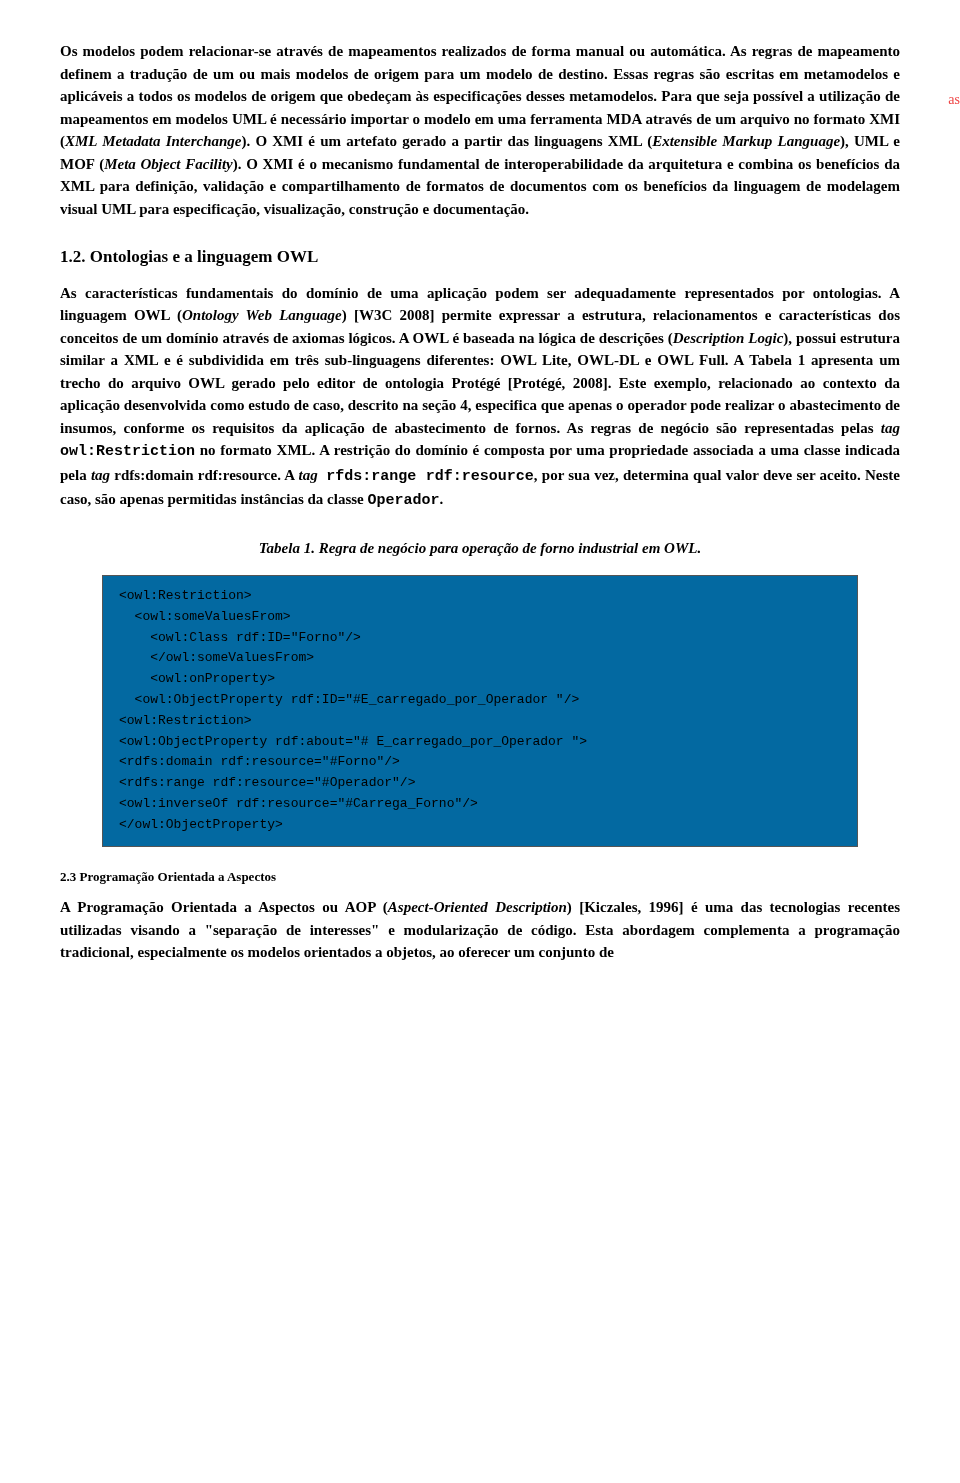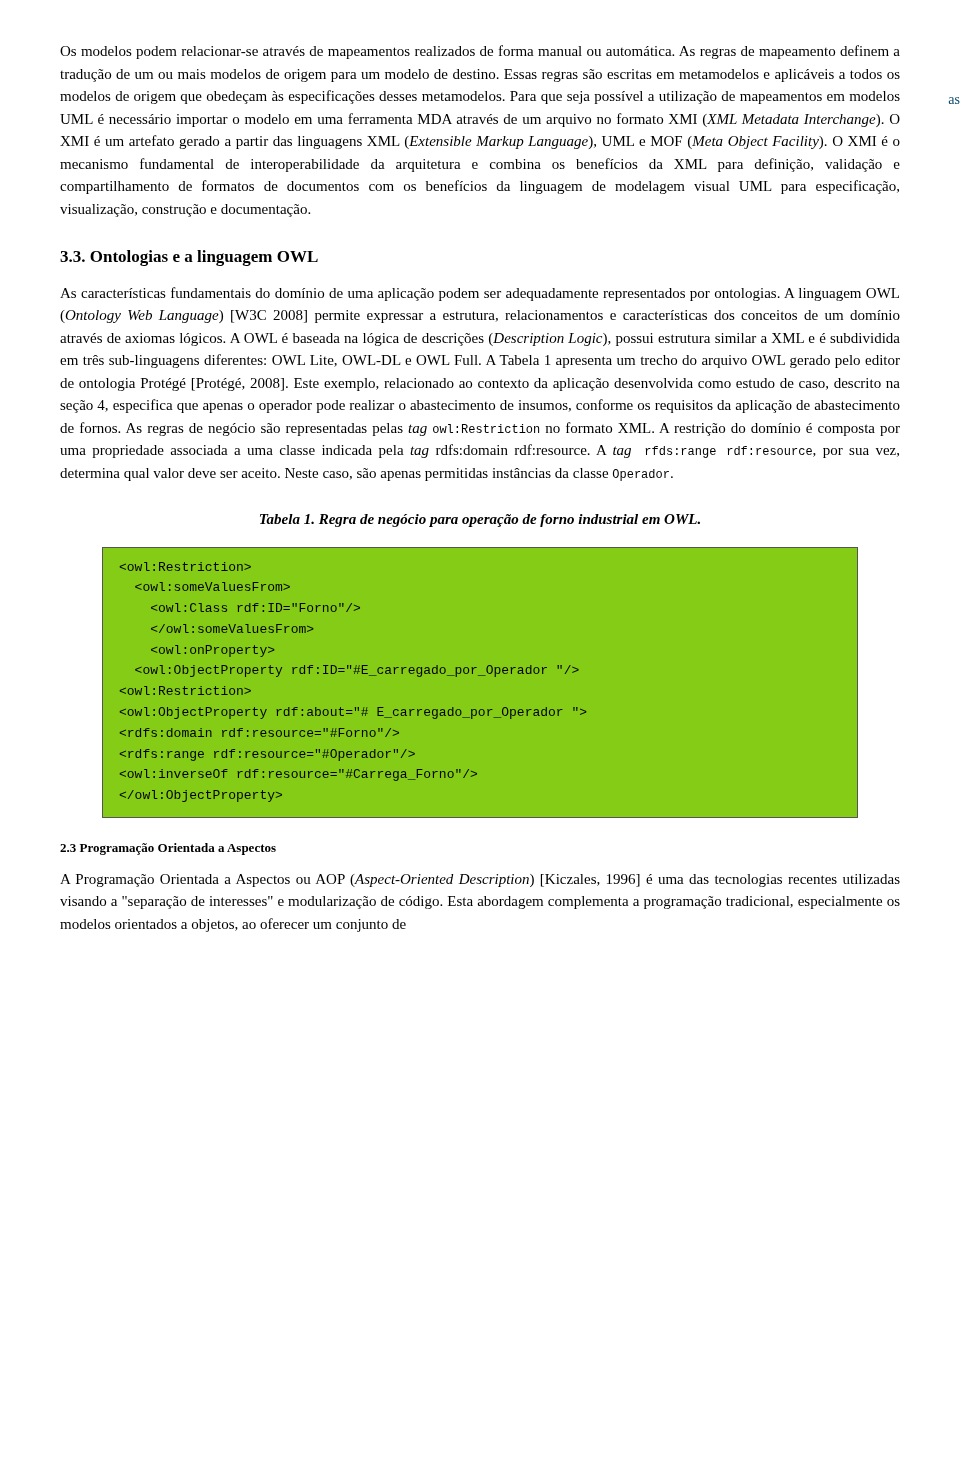--- a/index.html
+++ b/index.html
@@ -9,20 +9,21 @@
       line-height: 1.5;
       color: #000;
       background: #fff;
       padding: 40px 60px;
       max-width: 960px;
       margin: 0 auto;
     }
     .text-block {
       text-align: justify;
       margin-bottom: 12px;
+      font-weight: bold;
     }
     .section-heading {
       font-size: 17px;
       font-weight: bold;
       margin-top: 24px;
       margin-bottom: 12px;
     }
     .subsection-heading {
       font-size: 13px;
       font-weight: bold;
@@ -30,51 +31,51 @@
       margin-bottom: 10px;
     }
     .italic { font-style: italic; }
     .code-block {
       border: 1px solid #555;
       padding: 10px 16px;
       font-family: "Courier New", Courier, monospace;
       font-size: 13px;
       line-height: 1.6;
       margin: 16px auto;
-      background: #84cc16;
+      background: #0369a1;
       white-space: pre;
       display: block;
       width: 90%;
     }
     .table-caption {
       text-align: center;
       font-style: italic;
       font-weight: bold;
       margin-bottom: 12px;
       margin-top: 24px;
     }
-    .monospace { font-family: "Courier New", Courier, monospace; font-size: 12px; }
+    .monospace { font-family: "Courier New", Courier, monospace; font-size: 15px; }
     .top-right-label {
       position: fixed;
       top: 89px;
       right: 0;
       font-size: 14px;
-      color: #0c4a6e;
+      color: #ef4444;
     }
   </style>
 </head>
 <body>
 
 <div class="top-right-label">as</div>
 
 <div class="text-block">
   Os modelos podem relacionar-se através de mapeamentos realizados de forma manual ou automática. As regras de mapeamento definem a tradução de um ou mais modelos de origem para um modelo de destino. Essas regras são escritas em metamodelos e aplicáveis a todos os modelos de origem que obedeçam às especificações desses metamodelos. Para que seja possível a utilização de mapeamentos em modelos UML é necessário importar o modelo em uma ferramenta MDA através de um arquivo no formato XMI (<span class="italic">XML Metadata Interchange</span>). O XMI é um artefato gerado a partir das linguagens XML (<span class="italic">Extensible Markup Language</span>), UML e MOF (<span class="italic">Meta Object Facility</span>). O XMI é o mecanismo fundamental de interoperabilidade da arquitetura e combina os benefícios da XML para definição, validação e compartilhamento de formatos de documentos com os benefícios da linguagem de modelagem visual UML para especificação, visualização, construção e documentação.
 </div>
 
-<div class="section-heading">3.3. Ontologias e a linguagem OWL</div>
+<div class="section-heading">1.2. Ontologias e a linguagem OWL</div>
 
 <div class="text-block">
   As características fundamentais do domínio de uma aplicação podem ser adequadamente representados por ontologias. A linguagem OWL (<span class="italic">Ontology Web Language</span>) [W3C 2008] permite expressar a estrutura, relacionamentos e características dos conceitos de um domínio através de axiomas lógicos. A OWL é baseada na lógica de descrições (<span class="italic">Description Logic</span>), possui estrutura similar a XML e é subdividida em três sub-linguagens diferentes: OWL Lite, OWL-DL e OWL Full. A Tabela 1 apresenta um trecho do arquivo OWL gerado pelo editor de ontologia Protégé [Protégé, 2008]. Este exemplo, relacionado ao contexto da aplicação desenvolvida como estudo de caso, descrito na seção 4, especifica que apenas o operador pode realizar o abastecimento de insumos, conforme os requisitos da aplicação de abastecimento de fornos. As regras de negócio são representadas pelas <span class="italic">tag</span> <span class="monospace">owl:Restriction</span> no formato XML. A restrição do domínio é composta por uma propriedade associada a uma classe indicada pela <span class="italic">tag</span> rdfs:domain rdf:resource. A <span class="italic">tag</span>&nbsp; <span class="monospace">rfds:range rdf:resource</span>, por sua vez, determina qual valor deve ser aceito. Neste caso, são apenas permitidas instâncias da classe <span class="monospace">Operador</span>.
 </div>
 
 <div class="table-caption">Tabela 1. Regra de negócio para operação de forno industrial em OWL.</div>
 
 <pre class="code-block">&lt;owl:Restriction&gt;
   &lt;owl:someValuesFrom&gt;
     &lt;owl:Class rdf:ID="Forno"/&gt;

